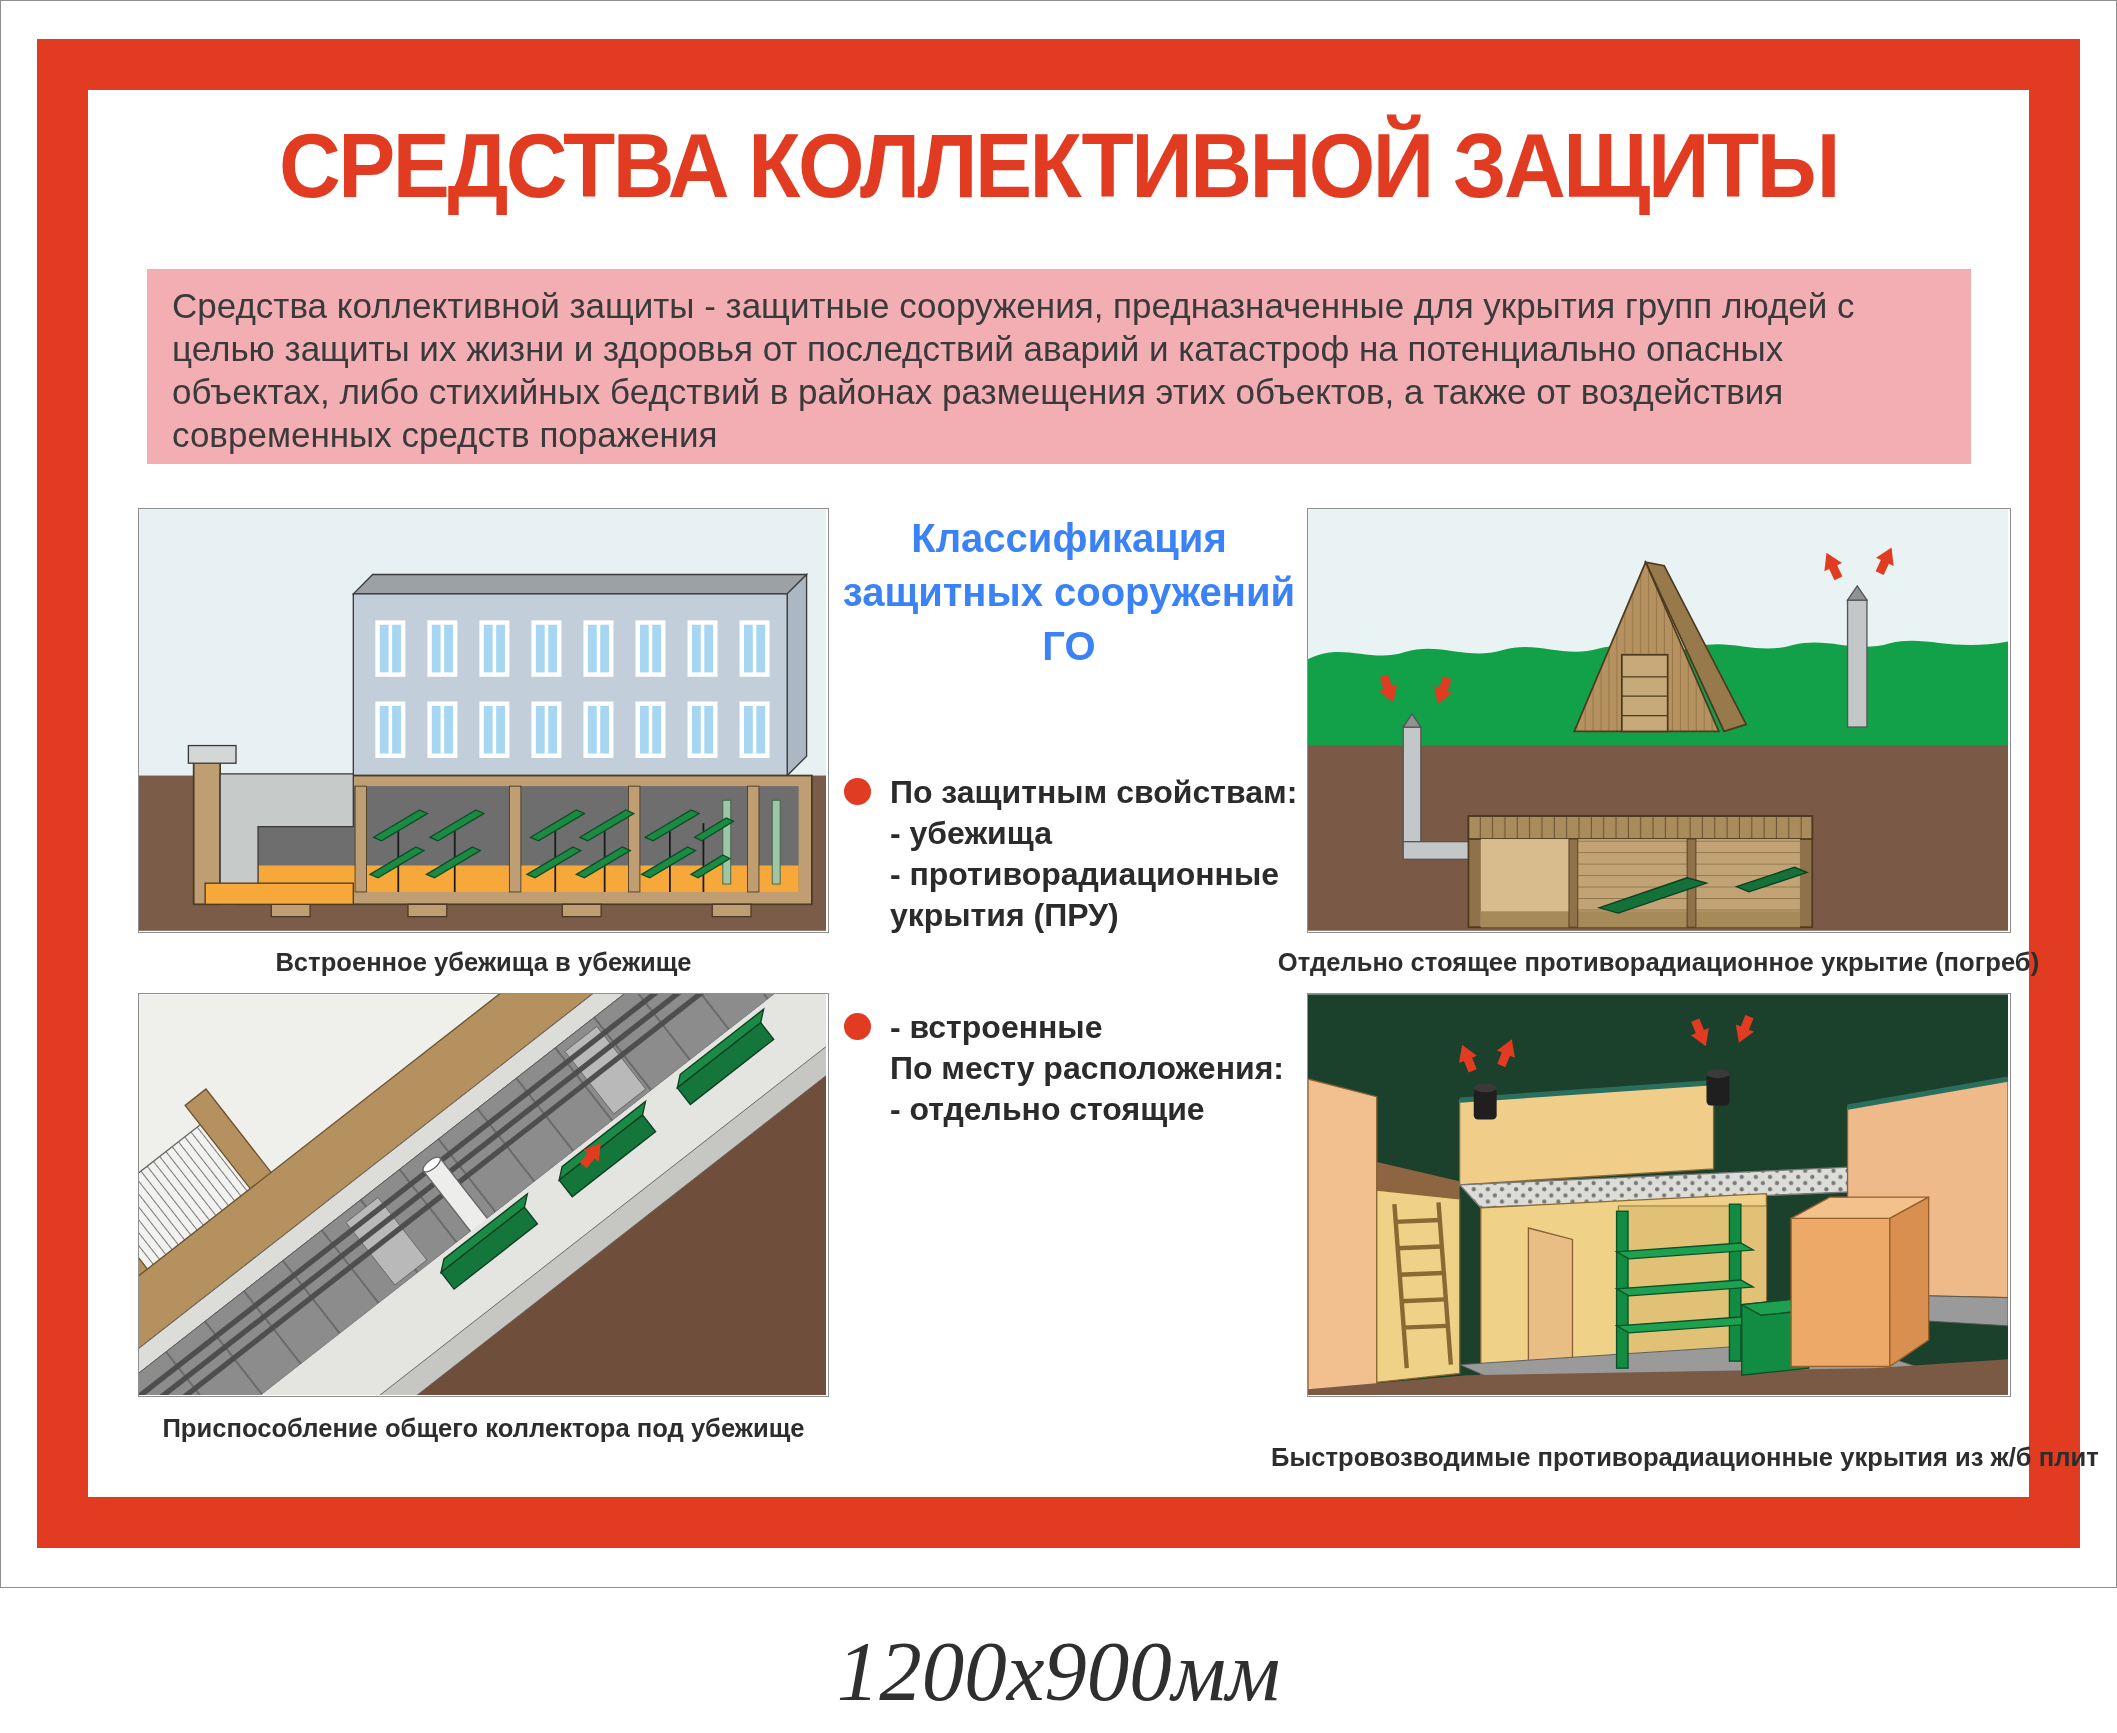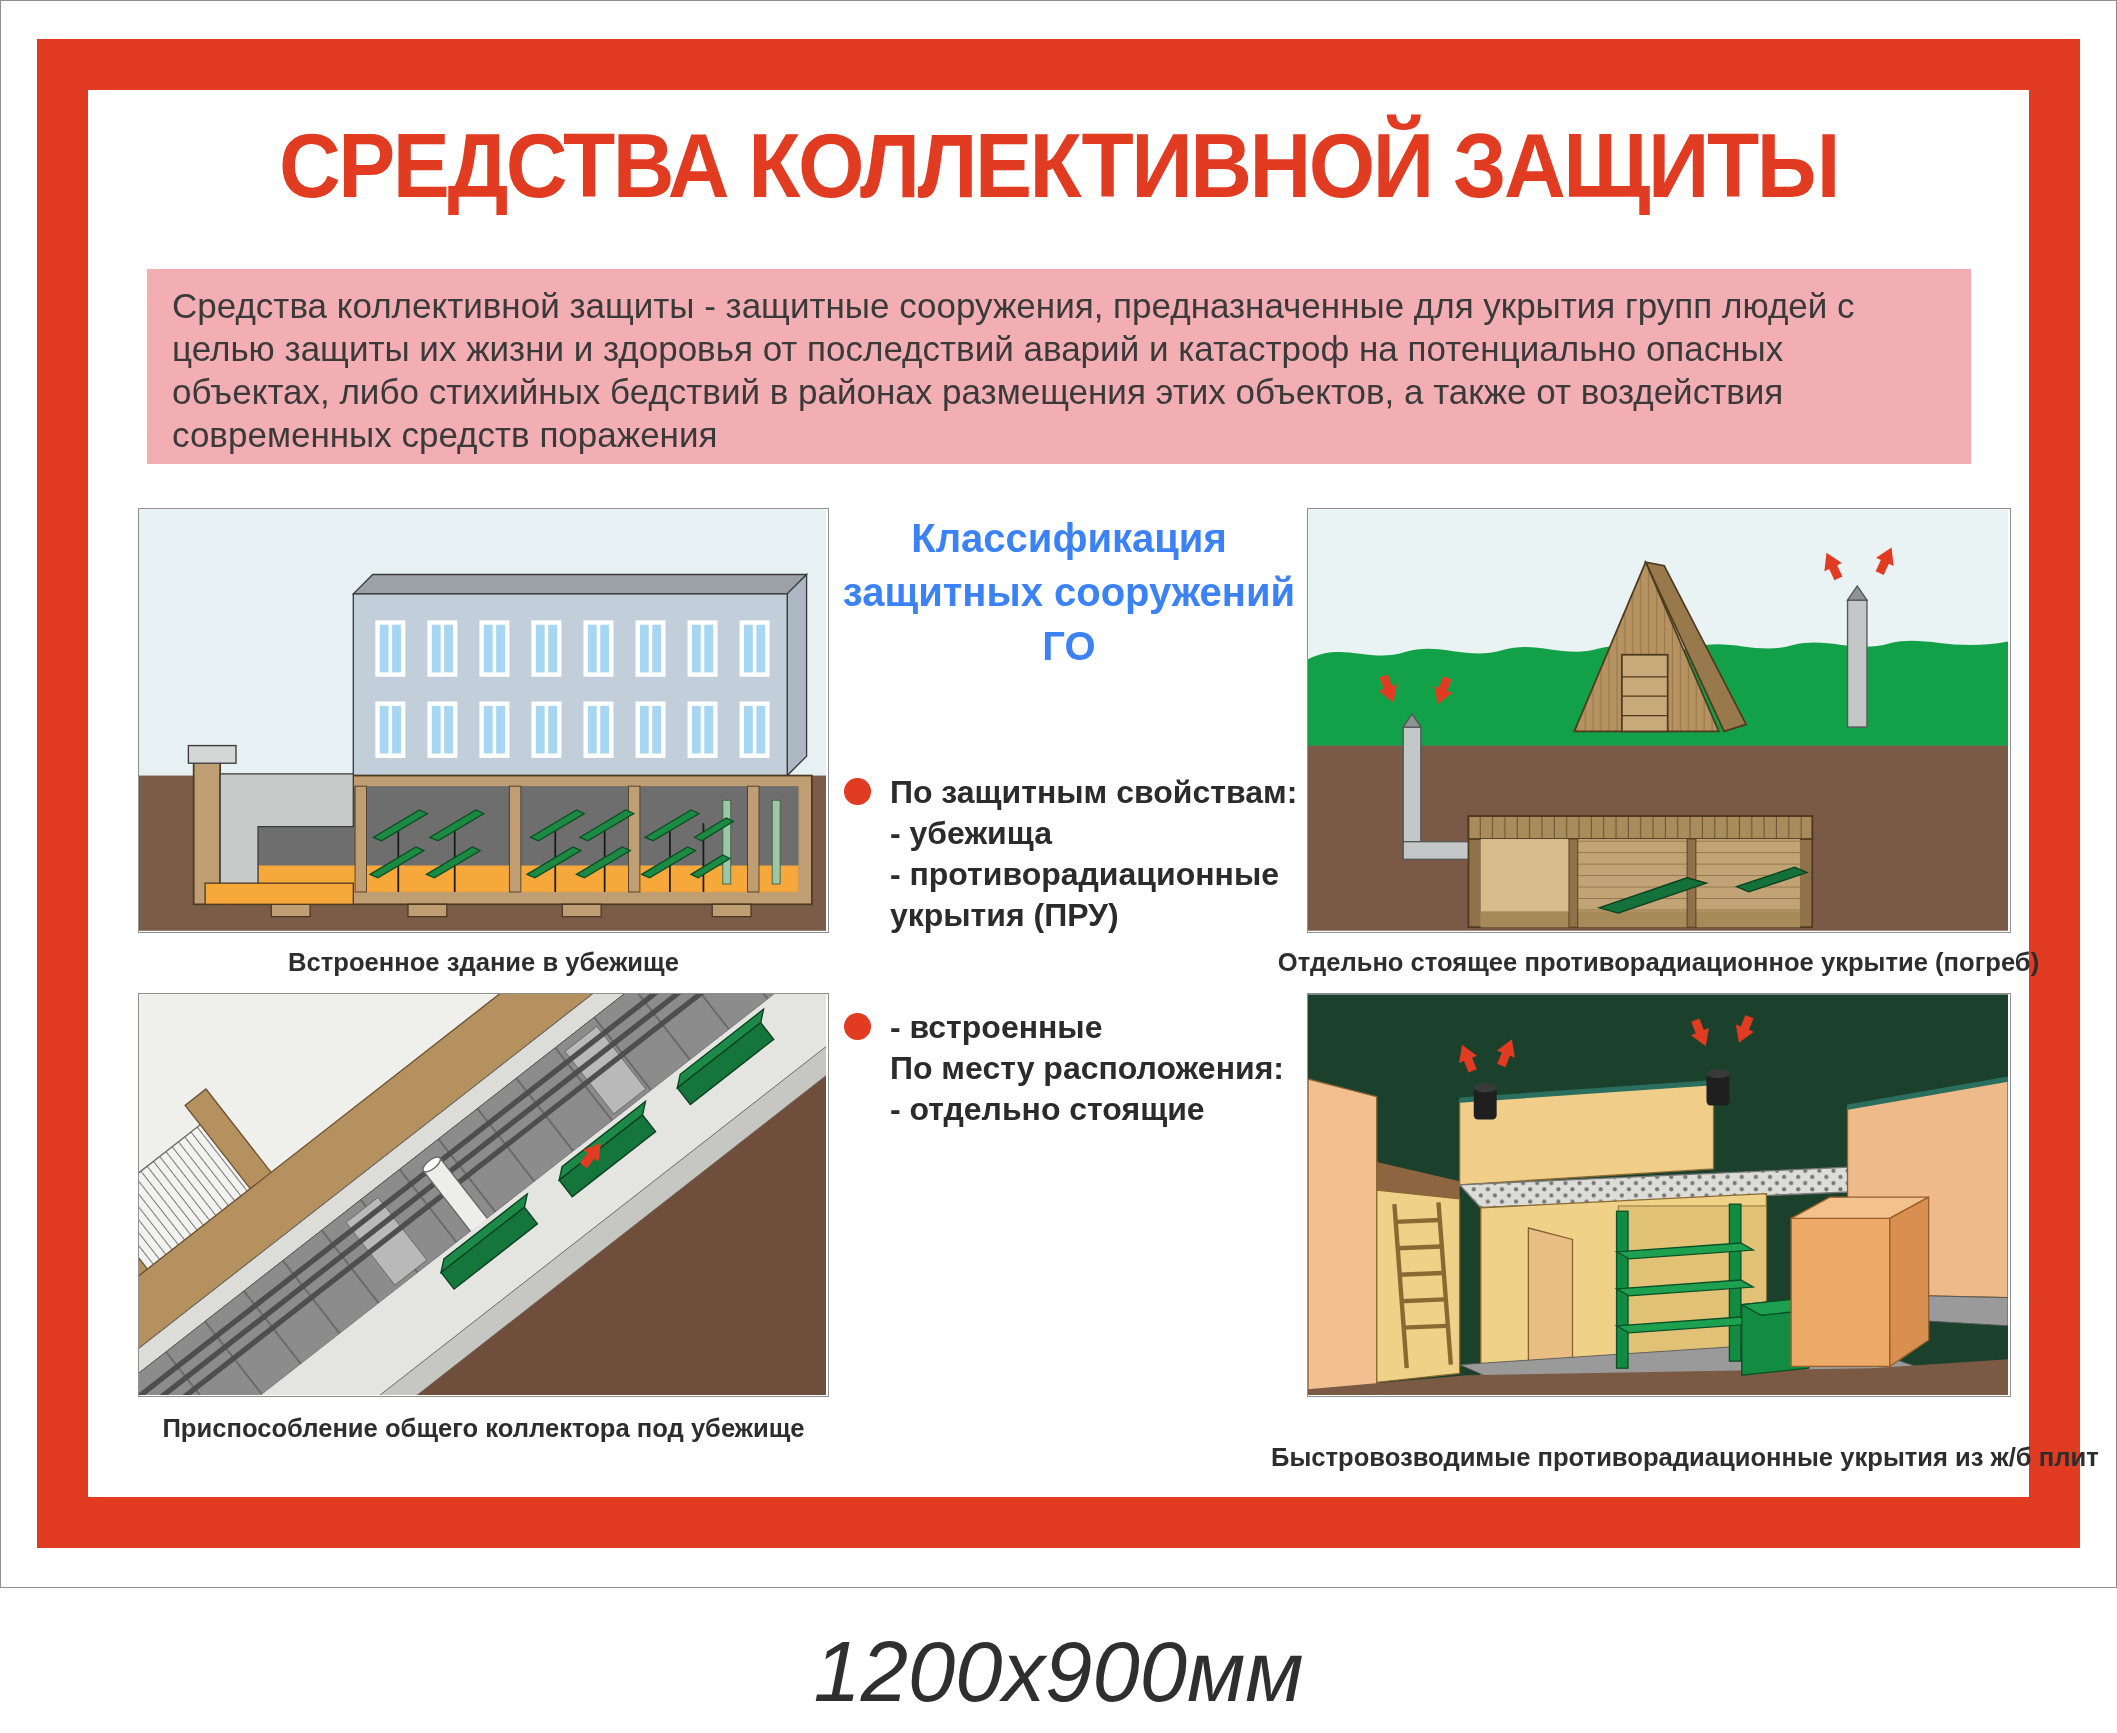--- a/index.html
+++ b/index.html
@@ -61,21 +61,21 @@
   .g2{top:1006px;}
   .g3{top:1210px;}
   .dot{
     flex:none;width:26.5px;height:26.5px;border-radius:50%;background:var(--red);margin-top:6.2px;
   }
   .bullet-text{
     width:413px;font-size:32px;font-weight:bold;line-height:41px;color:#2b2b2b;
   }
   .size-label{
     position:absolute;left:0;top:1627px;width:2117px;text-align:center;
-    font-family:Liberation Sans, sans-serif;font-style:italic;
+    font-family:Liberation Serif, serif;font-style:italic;
     font-size:85px;color:#2f2f2f;line-height:1.05;
   }
 </style>
 </head>
 <body>
 
 <div class="board">
 
   <div class="red-frame"></div>
 
@@ -411,21 +411,21 @@
         <rect x="452" y="90" width="26" height="36" rx="5" fill="#1f1f1f"></rect>
         <ellipse cx="465" cy="90" rx="13" ry="5" fill="#3a3a3a"></ellipse>
       </g>
       <use href="#arrP4" transform="translate(180,70) rotate(-22)"></use>
       <use href="#arrP4" transform="translate(226,64) rotate(22)"></use>
       <use href="#arrP4" transform="translate(446,46) rotate(158)"></use>
       <use href="#arrP4" transform="translate(494,42) rotate(202)"></use>
     </svg>
   </div>
 
-  <div class="caption c1">Встроенное здание в убежище</div>
+  <div class="caption c1">Встроенное убежища в убежище</div>
   <div class="caption c2">Отдельно стоящее противорадиационное укрытие (погреб)</div>
   <div class="caption c3">Приспособление общего коллектора под убежище</div>
   <div class="caption c4">Быстровозводимые противорадиационные укрытия из ж/б плит</div>
 
   <div class="class-heading">Классификация защитных сооружений ГО</div>
 
   <div class="bullet-group g1">
     <span class="dot"></span>
     <div class="bullet-text">
       <div>По защитным свойствам:</div>

